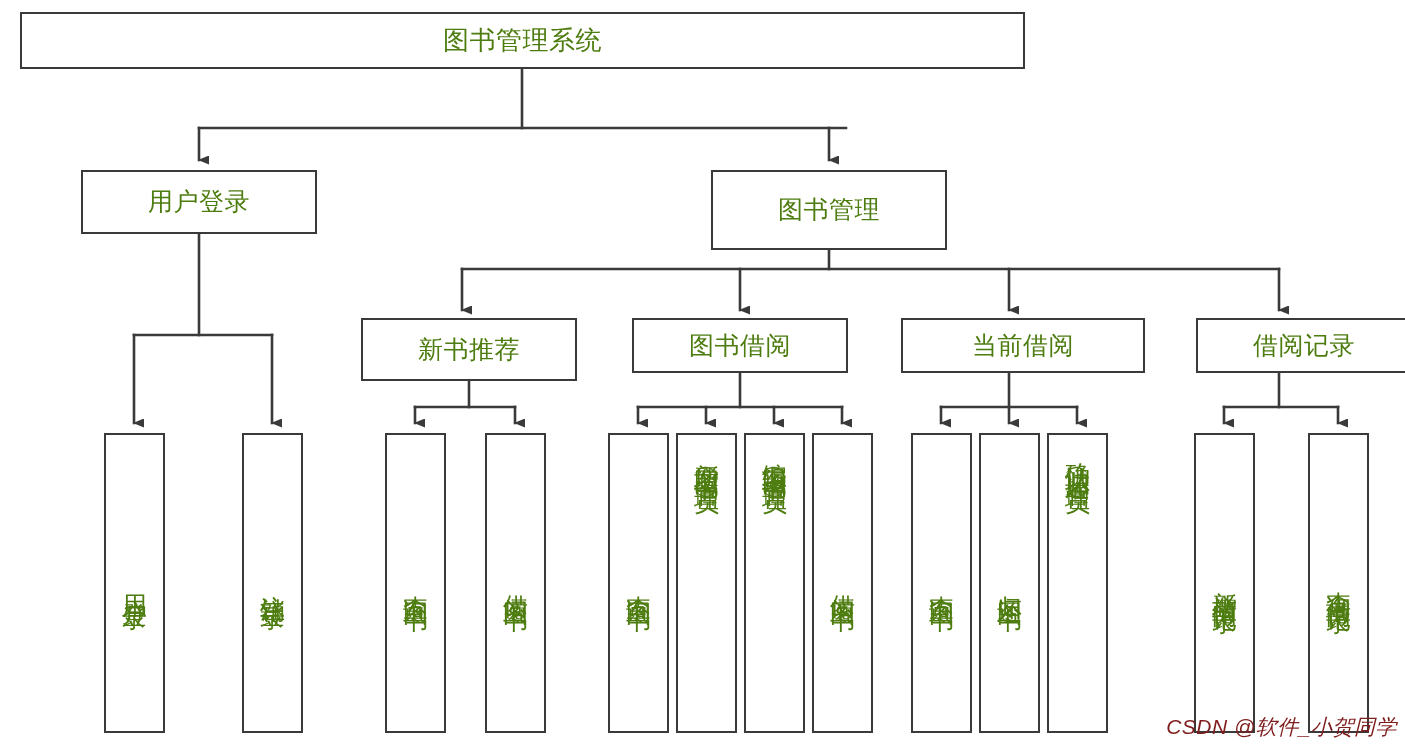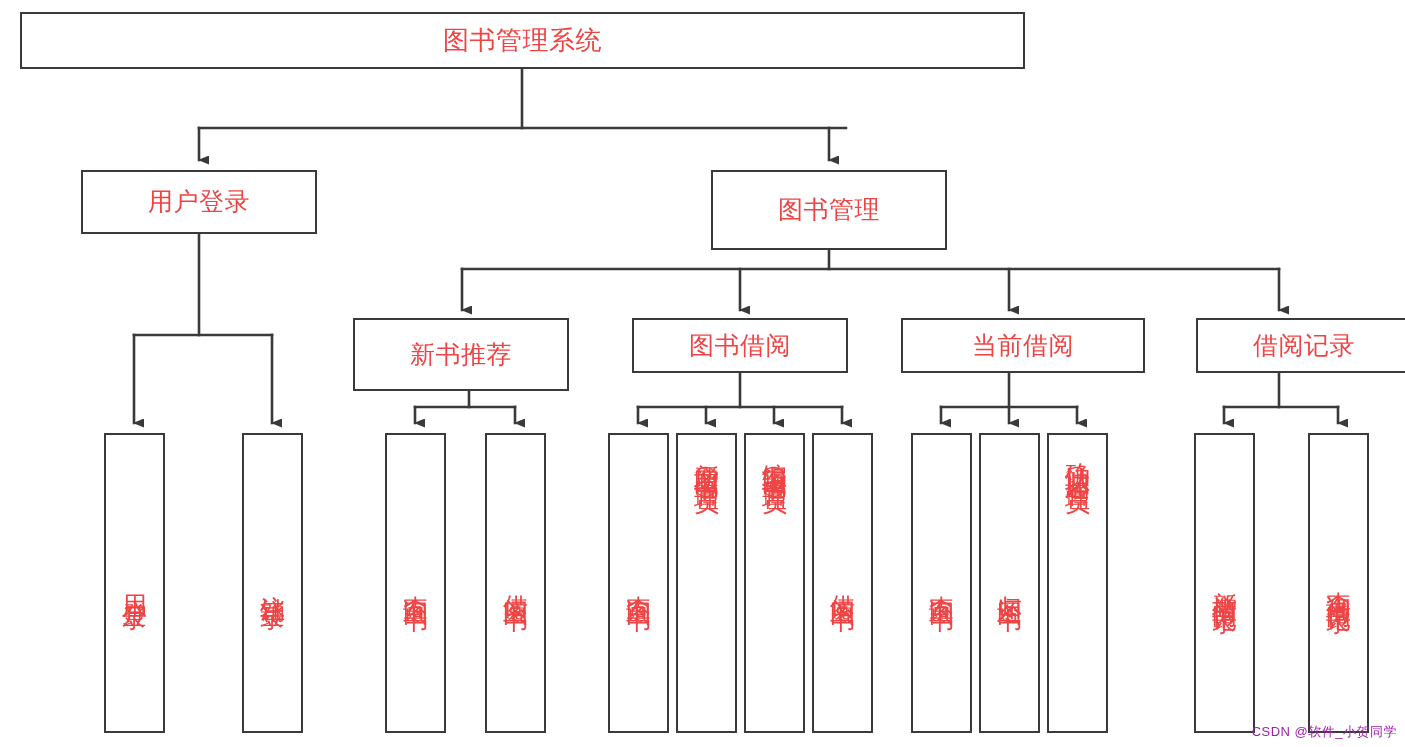--- a/index.html
+++ b/index.html
@@ -28,21 +28,21 @@
     pointer-events: none;
   }
   .node {
     position: absolute;
     box-sizing: border-box;
     background: #ffffff;
     border: 2.5px solid #3a3a3a;
     display: flex;
     align-items: center;
     justify-content: center;
-    color: #ef4444;
+    color: #4d7c0f;
   }
   .node-label {
     display: block;
     text-align: center;
     line-height: 1.18;
     white-space: nowrap;
   }
   
   .node.horiz .node-label {
     font-size: 25px;
@@ -65,24 +65,25 @@
     white-space: nowrap;
   }
   .node.vert.centered {
     align-items: center;
     padding-top: 0;
   }
   #watermark {
     position: absolute;
     right: 8px;
     bottom: 6px;
-    font-size: 13px;
-    color: #a21caf;
+    font-size: 21px;
+    color: #7f1d1d;
     letter-spacing: 0.5px;
     white-space: nowrap;
+    font-style: italic;
   }
 </style>
 </head>
 <body>
 
 <div id="diagram-root">
 
   <svg id="connector-layer" viewBox="0 0 1405 747" xmlns="http://www.w3.org/2000/svg">
     <defs>
       <marker id="arrowhead" markerWidth="9" markerHeight="11" refX="4.5" refY="10" orient="auto" markerUnits="userSpaceOnUse">
@@ -138,21 +139,21 @@
   </div>
 
   <div class="node horiz" style="left:81px; top:170px; width:236px; height:64px;">
     <span class="node-label">用户登录</span>
   </div>
 
   <div class="node horiz" style="left:711px; top:170px; width:236px; height:80px;">
     <span class="node-label">图书管理</span>
   </div>
 
-  <div class="node horiz" style="left:353px; top:318px; width:216px; height:73px;">
+  <div class="node horiz" style="left:361px; top:318px; width:216px; height:63px;">
     <span class="node-label">新书推荐</span>
   </div>
 
   <div class="node horiz" style="left:632px; top:318px; width:216px; height:55px;">
     <span class="node-label">图书借阅</span>
   </div>
 
   <div class="node horiz" style="left:901px; top:318px; width:244px; height:55px;">
     <span class="node-label">当前借阅</span>
   </div>

